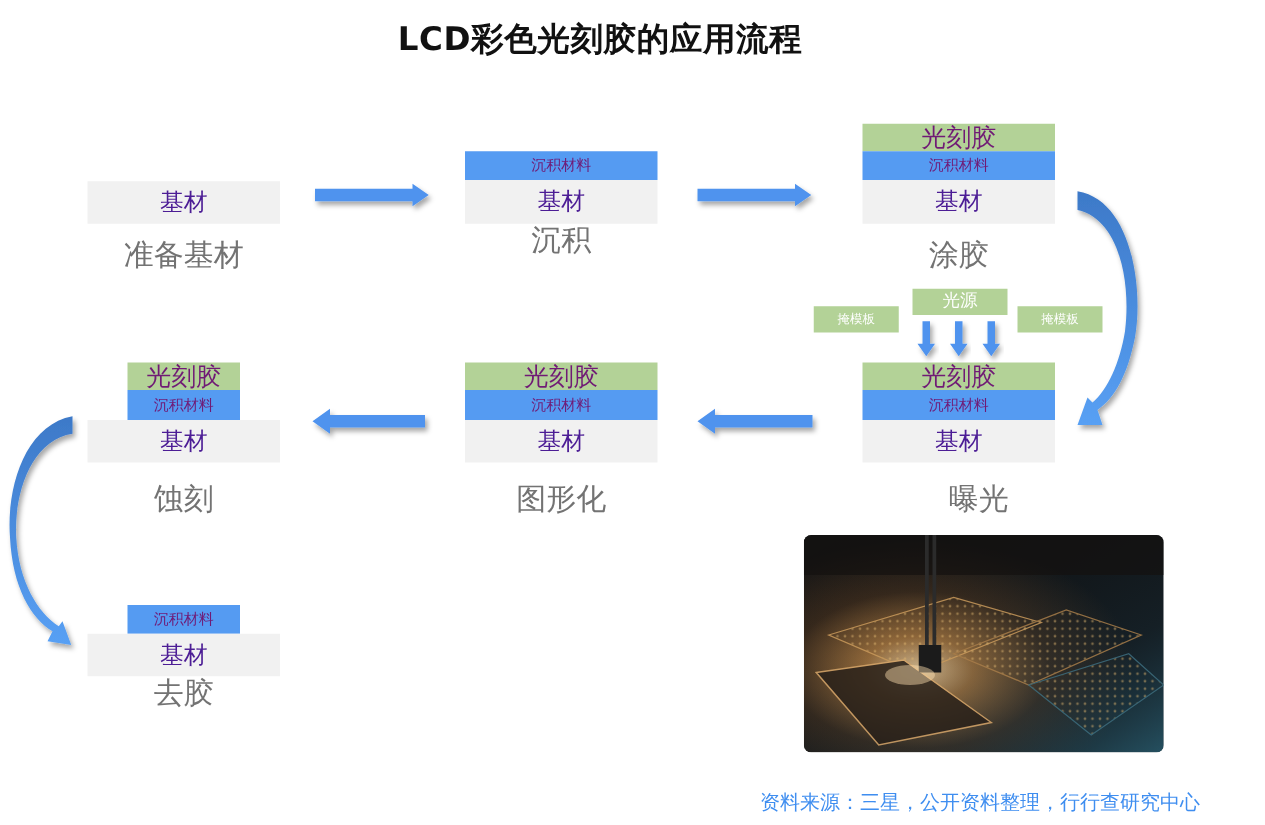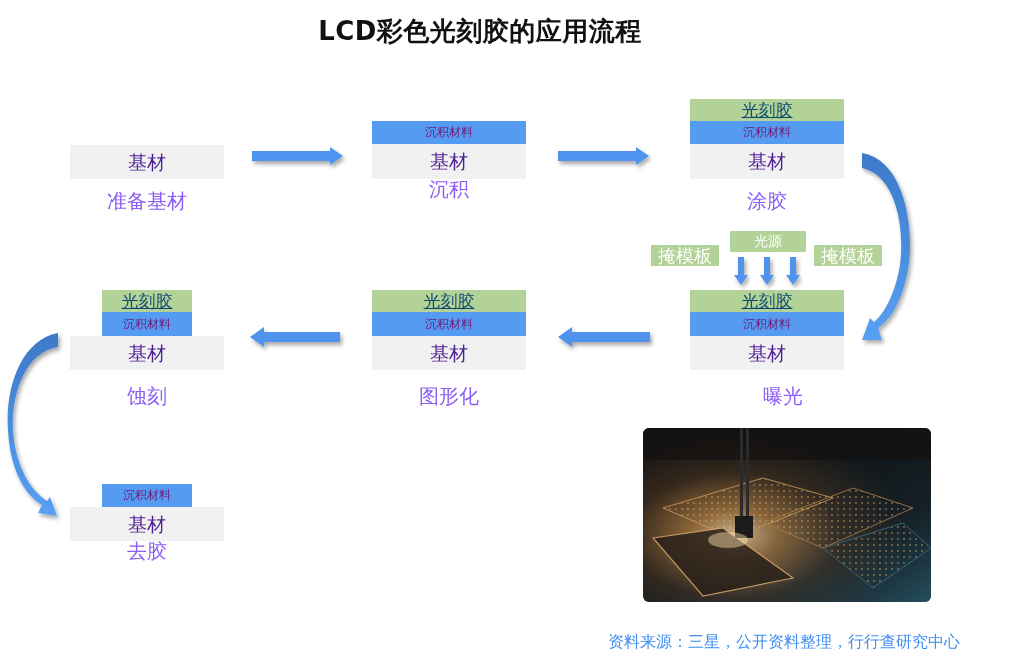--- a/index.html
+++ b/index.html
@@ -3,23 +3,23 @@
 <meta charset="utf-8">
 <style>
   html, body { margin: 0; padding: 0; background: #ffffff; }
   body { width: 1012px; height: 660px; position: relative; overflow: hidden;
          font-family: "DejaVu Sans", "Liberation Sans", sans-serif; }
   .abs { position: absolute; }
   .title { left: 0; width: 960px; top: 14px; text-align: center; font-size: 26px; font-weight: bold; color: #111; letter-spacing: 0.5px; }
   .layer { position: absolute; text-align: center; box-sizing: border-box; white-space: nowrap; overflow: hidden; }
   .substrate { background: #f1f1f1; color: #4c1d95; font-size: 19px; }
   .deposit { background: #559bf2; color: #701a75; font-size: 12px; }
-  .resist { background: #b3d297; color: #0c4a6e; font-size: 17px; text-decoration: underline; }
-  .step-label { position: absolute; text-align: center; font-size: 20px; color: #8b5cf6; width: 154px; }
-  .tag { position: absolute; background: #b3d297; color: #ffffff; font-size: 18px; text-align: center; box-sizing: border-box; }
+  .resist { background: #b3d297; color: #701a75; font-size: 20px; }
+  .step-label { position: absolute; text-align: center; font-size: 24px; color: #737373; width: 154px; }
+  .tag { position: absolute; background: #b3d297; color: #ffffff; font-size: 10px; text-align: center; box-sizing: border-box; }
   .source { position: absolute; left: 0; width: 960px; text-align: right; top: 632px; font-size: 16px; font-weight: normal; color: #3f8ef0; }
   .photo { position: absolute; left: 643px; top: 428px; width: 288px; height: 174px; border-radius: 6px; overflow: hidden;
            box-shadow: 0 0 10px 4px rgba(255,255,255,0.9) inset; }
   svg.overlay { position: absolute; left: 0; top: 0; }
 </style>
 </head>
 <body>
 
 <div class="abs title">LCD彩色光刻胶的应用流程</div>
 

